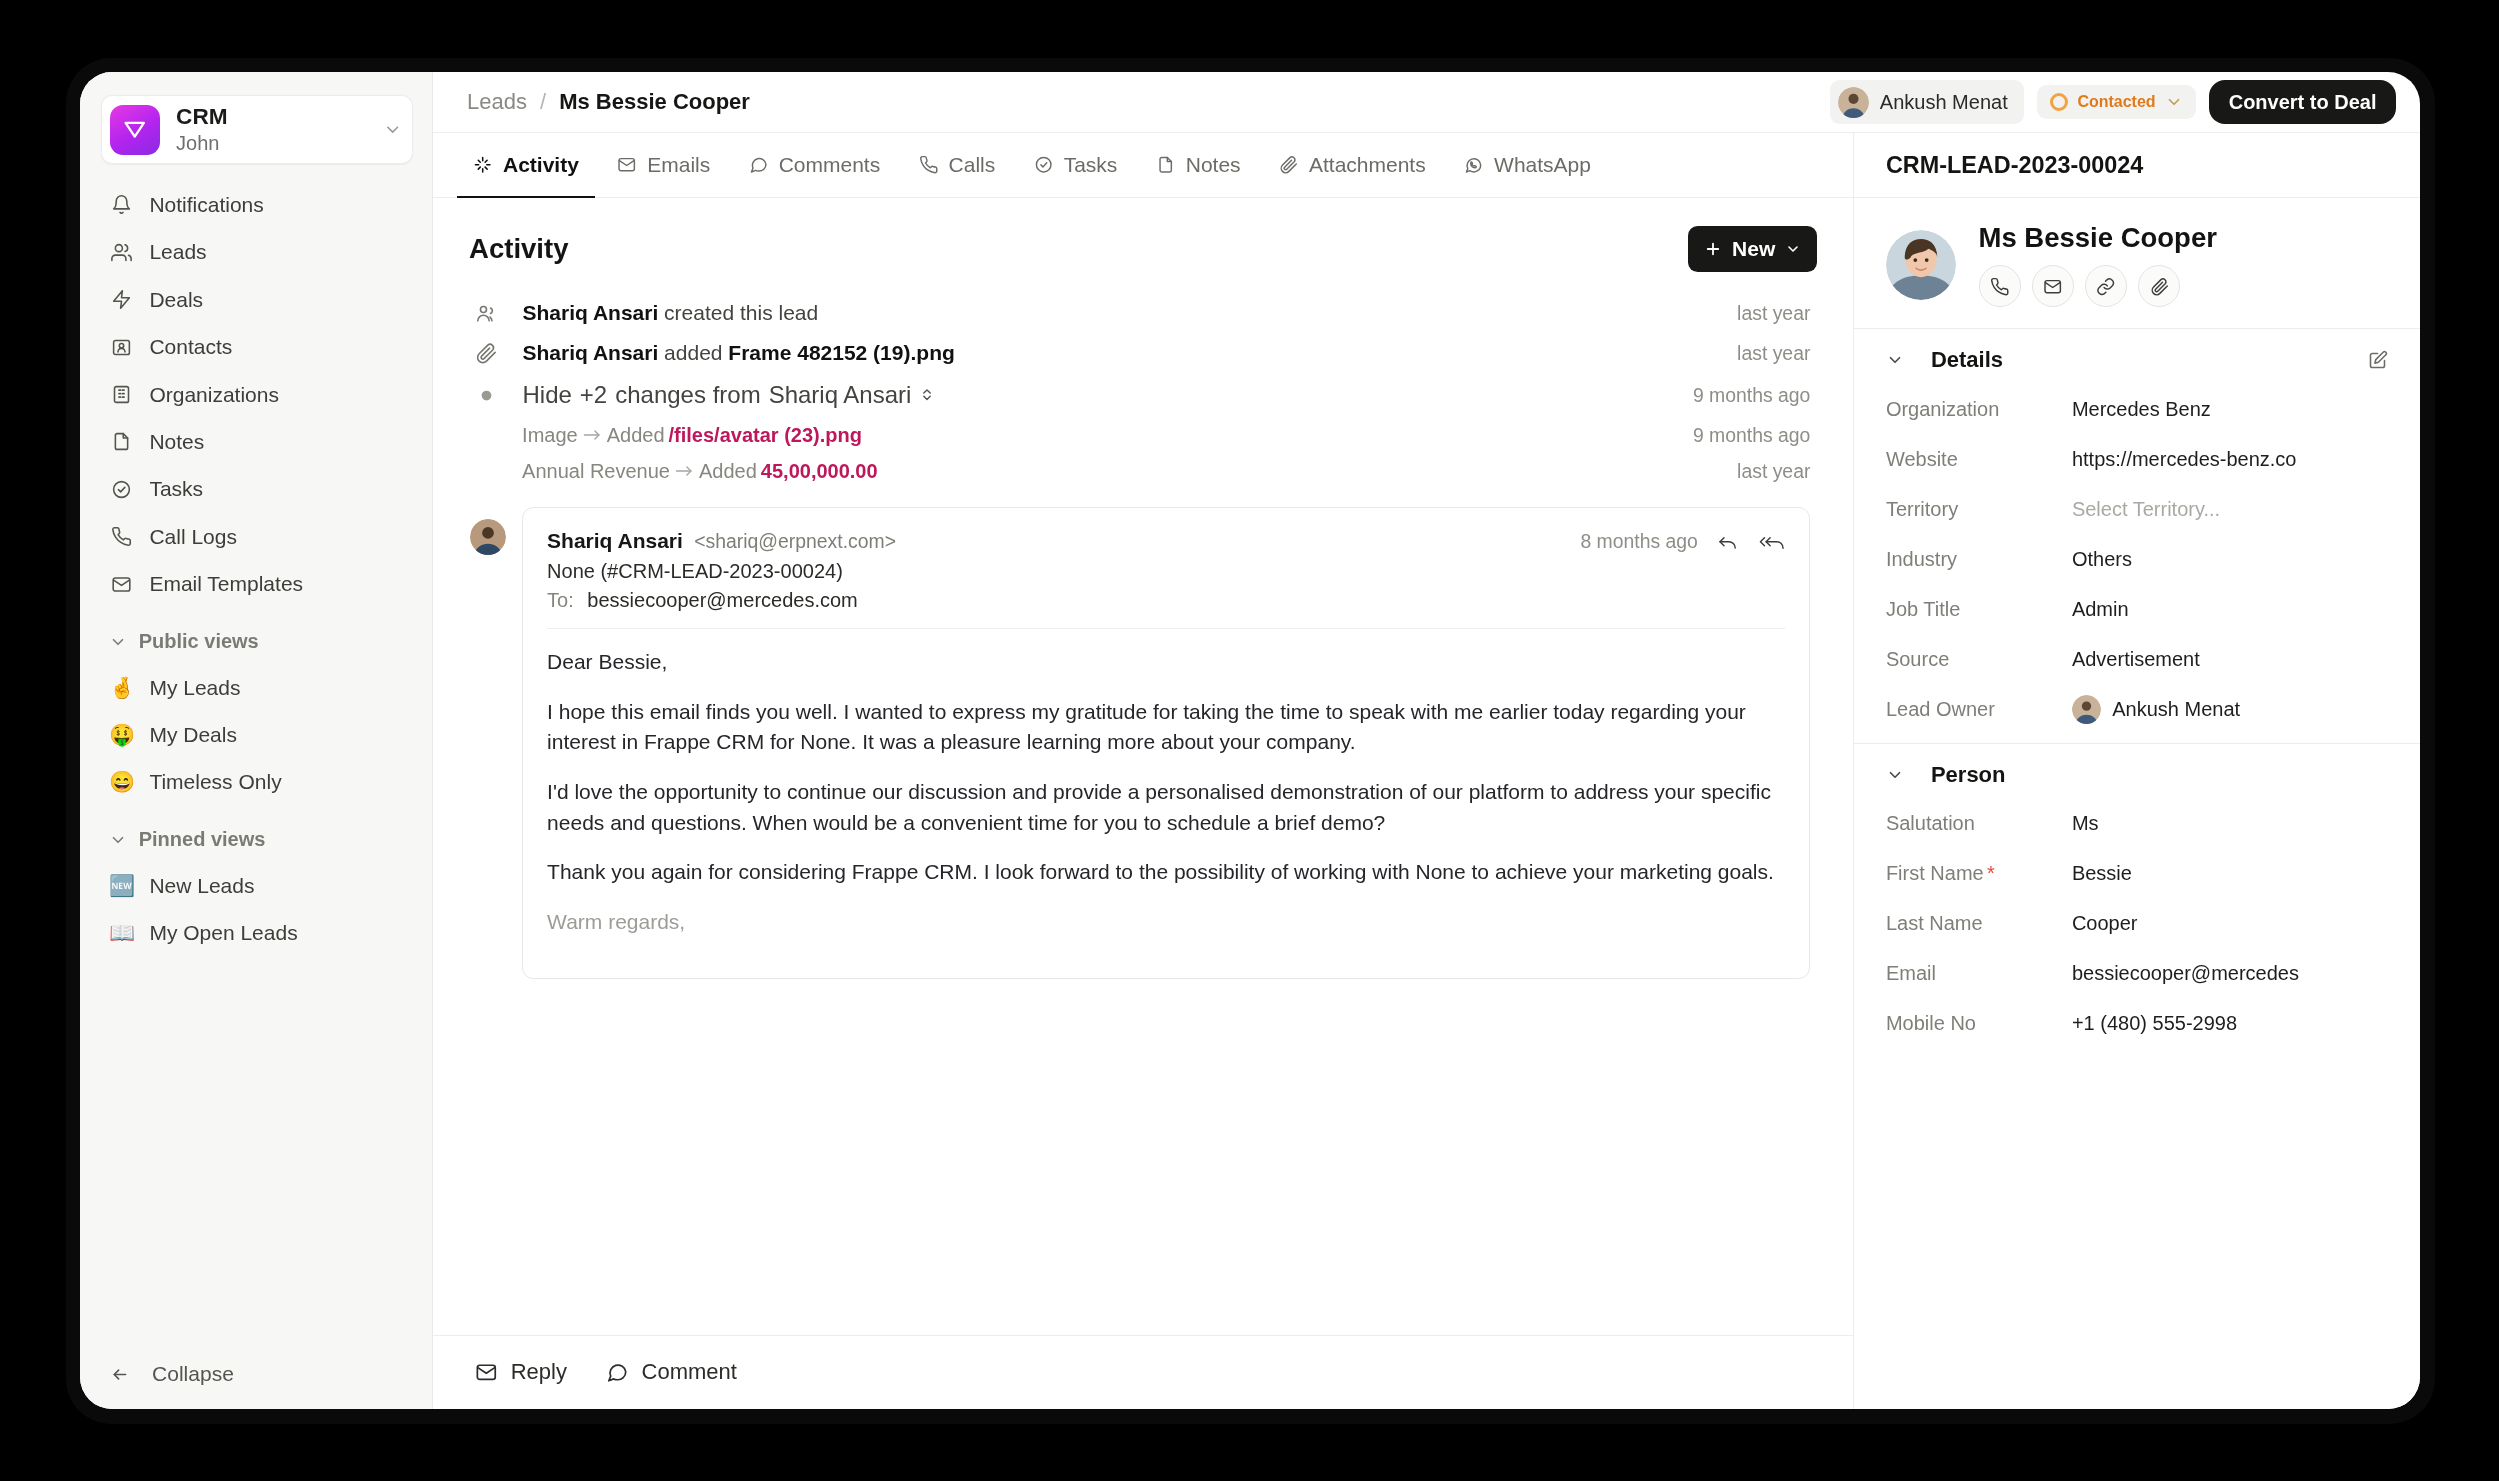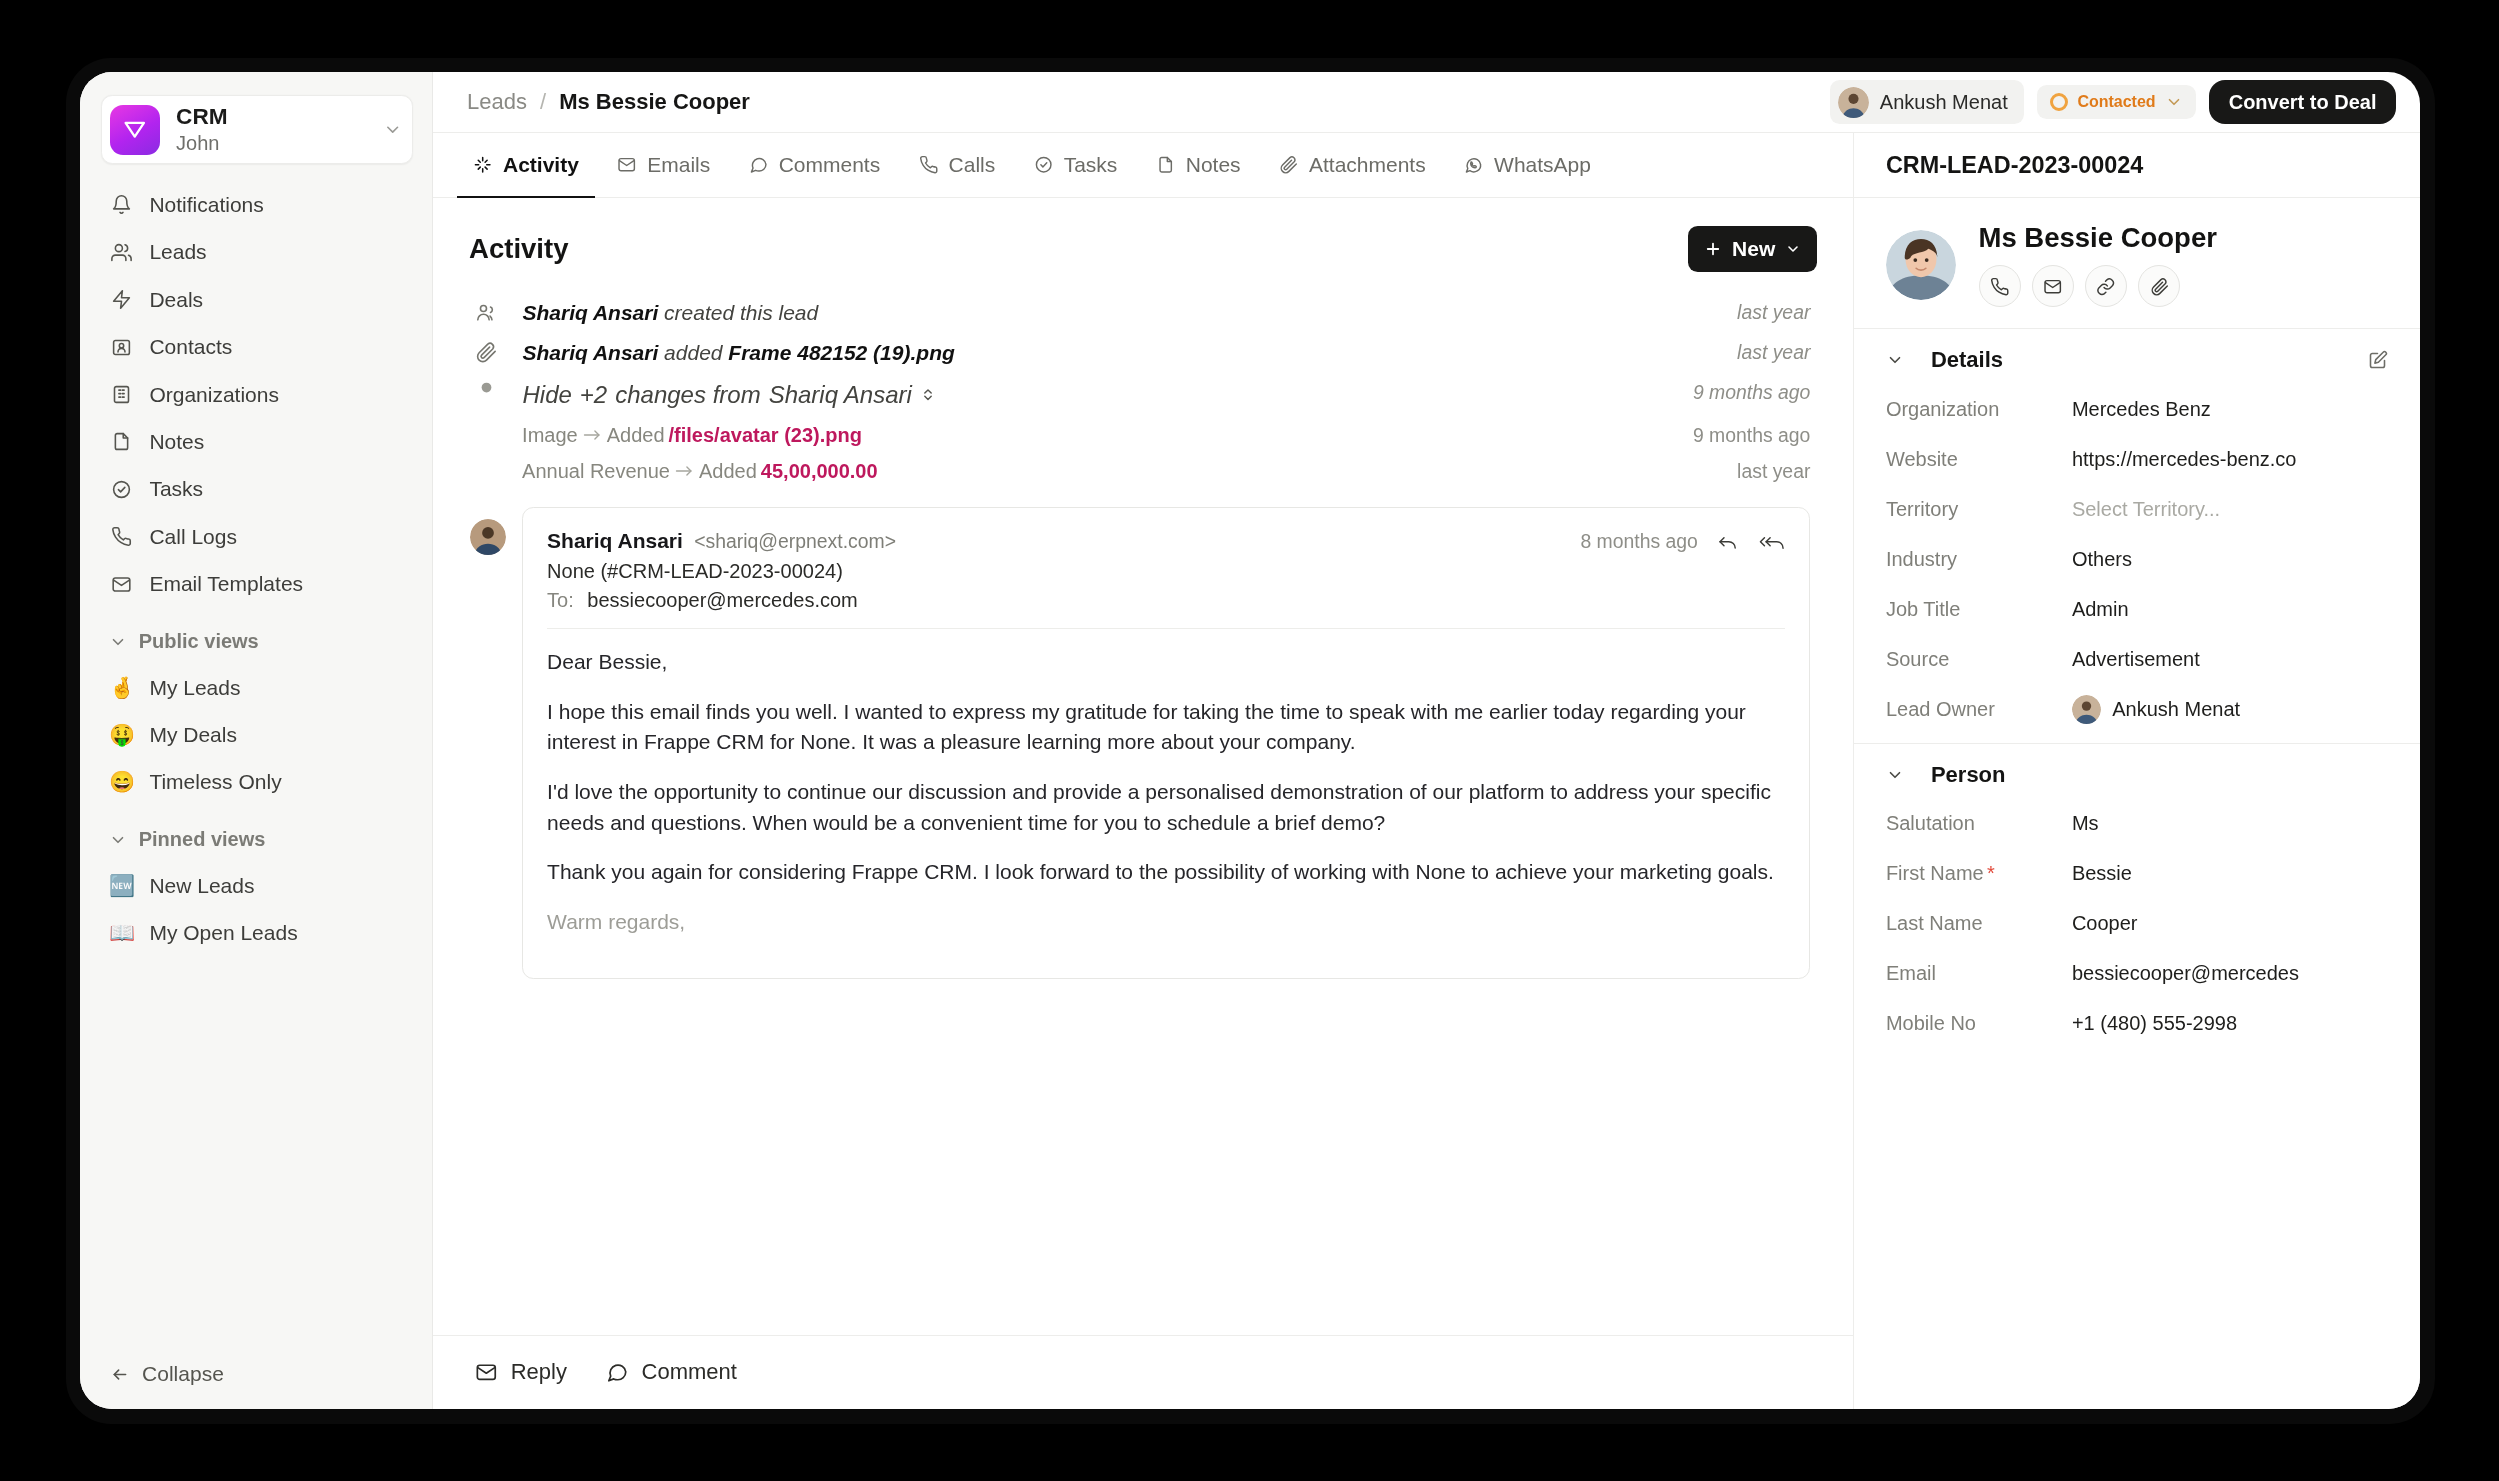--- a/index.html
+++ b/index.html
@@ -75,21 +75,21 @@
     display: flex; align-items: center; gap: 11.3px;
     padding: 10.5px 11.3px;
     margin: 13px 0 1.6px 0;
     font-size: 20px; color: #7b7b76; font-weight: 600;
     cursor: pointer; border-radius: 8px;
   }
   .emoji { font-size: 21px; width: 24px; text-align: center; }
 
   .collapse {
     margin-top: auto;
-    display: flex; align-items: center; gap: 12px;
+    display: flex; align-items: center; gap: 22px;
     padding: 18px 29px 22.6px 29px;
     font-size: 21px; color: #55554f; cursor: pointer;
   }
 
   
   .main { flex: 1; display: flex; flex-direction: column; min-width: 0; }
 
   .topbar {
     height: 61px; flex-shrink: 0;
     display: flex; align-items: center;
@@ -149,21 +149,21 @@
   .activity-title { font-size: 27.5px; font-weight: 700; color: #141413; }
   .new-btn {
     margin-left: auto;
     display: flex; align-items: center; gap: 9.7px;
     background: #181817; color: #fff; border: none; border-radius: 9.7px;
     padding: 11.3px 16px; font-size: 21px; font-weight: 600;
     font-family: "Liberation Sans", sans-serif; cursor: pointer;
   }
 
   .feed { flex: 1; overflow: hidden; padding-right: 6.5px; }
-  .feed-row { display: flex; align-items: flex-start; gap: 19.4px; padding: 8px 0 8px 0; font-style: italic; }
+  .feed-row { display: flex; align-items: center; gap: 19.4px; padding: 8px 0 8px 0; }
   .feed-ico { width: 34px; display:flex; align-items:center; justify-content:center; color: #76766f; flex-shrink: 0;}
   .feed-text { font-size: 21px; color: #43433f; }
   .feed-text b { color: #111; font-weight: 600; }
   .feed-time { margin-left: auto; font-size: 19.4px; color: #8e8e88; white-space: nowrap; }
 
   .feed-sub { display: flex; align-items: center; gap: 4px; padding: 6.5px 0 6.5px 53px; }
   .feed-sub .lbl { font-size: 20px; color: #87877f; }
   .feed-sub .val { font-size: 20px; color: #be185d; font-weight: 700; }
   .arrow { color: #a6a69e; }
 

